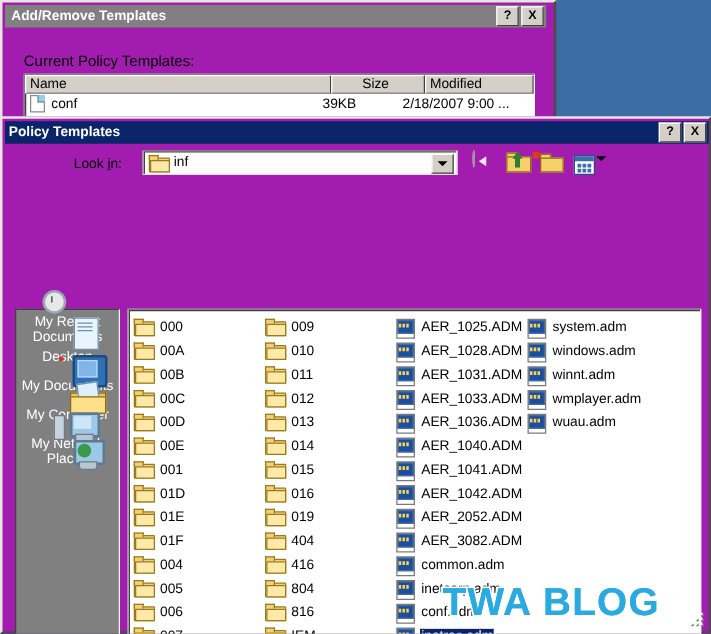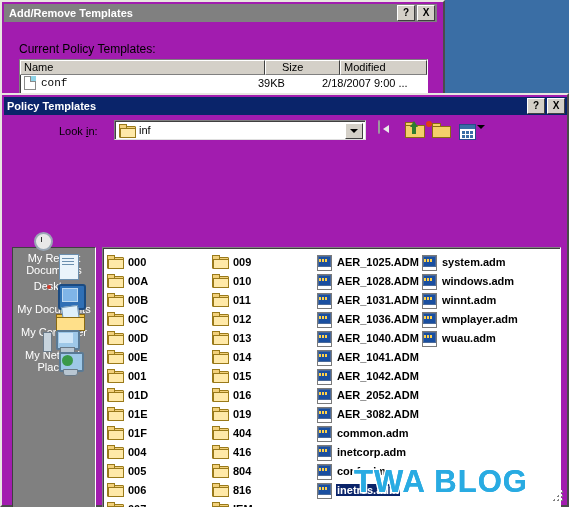--- a/index.html
+++ b/index.html
@@ -30,23 +30,23 @@
         font-family:"Liberation Sans",sans-serif;cursor:default;}
   #dlg1 .lbl{position:absolute;left:17px;top:40px;font-size:12px;}
   #dlg1 .listwrap{position:absolute;left:17px;top:57px;width:407px;height:36px;
         background:#fff;border-top:1px solid #808080;border-left:1px solid #808080;
         border-right:1px solid #fff;border-bottom:1px solid #fff;
         box-shadow:inset 1px 1px 0 #404040;overflow:hidden;}
   .lvhdr{display:flex;height:15px;background:#d4d0c8;}
   .lvhdr .c{background:#d4d0c8;border-top:1px solid #fff;border-left:1px solid #fff;
         border-right:1px solid #404040;border-bottom:1px solid #808080;
         font-size:11px;line-height:13px;padding-left:3px;box-sizing:border-box;overflow:hidden;white-space:nowrap;}
-  .lvhdr .c.r{text-align:left;padding-right:4px;padding-left:16px;}
+  .lvhdr .c.r{text-align:center;padding-right:4px;padding-left:0;}
   .lvrow{display:flex;height:16px;align-items:center;font-size:11px;}
-  .lvrow .n{width:238px;display:flex;align-items:center;padding-left:4px;box-sizing:border-box;font-family:Liberation Mono, monospace;}
+  .lvrow .n{width:238px;display:flex;align-items:center;padding-left:4px;box-sizing:border-box;}
   .lvrow .s{width:60px;text-align:left;padding-right:5px;box-sizing:border-box;}
   .lvrow .m{width:auto;padding-left:4px;}
 
   
   .docico{width:12px;height:14px;position:relative;margin-right:5px;flex:none;}
   .docico:before{content:"";position:absolute;inset:0;background:#fff;border:1px solid #8a8a8a;}
   .docico:after{content:"";position:absolute;right:0;top:0;width:5px;height:5px;
         background:#8fd4e8;border-left:1px solid #8a8a8a;border-bottom:1px solid #8a8a8a;}
 
   
@@ -129,21 +129,21 @@
   .ic-net .base{position:absolute;left:9px;top:19px;width:13px;height:5px;background:#b8c6d2;border:1px solid #6a7a88;border-radius:0 0 3px 3px;}
 
   
   .filelist{position:absolute;left:100px;top:152px;width:459px;height:292px;background:#fff;
         border-top:1px solid #808080;border-left:1px solid #808080;
         border-right:1px solid #fff;border-bottom:1px solid #fff;
         box-shadow:inset 1px 1px 0 #404040;overflow:hidden;padding:4px 0 0 4px;box-sizing:border-box;}
   .fl-cols{display:flex;}
   .fl-col{width:105px;flex:none;}
   .fi{display:flex;align-items:center;height:19px;font-size:11px;white-space:nowrap;}
-  .fi .nm{margin-left:4px;padding:0 1px;font-weight:bold;}
+  .fi .nm{margin-left:4px;padding:0 1px;}
   .fi.sel .nm{background:#0a246a;color:#fff;outline:1px dotted #fff;}
 
   
   .admico{width:15px;height:14px;position:relative;flex:none;}
   .admico .sheet{position:absolute;left:0;top:0;width:13px;height:14px;background:#fff;border:1px solid #7a7a7a;}
   .admico .scr{position:absolute;left:1px;top:1px;width:11px;height:9px;background:#1a4fa0;border:1px solid #4a6a9a;}
   .admico .d1{position:absolute;left:2px;top:4px;width:2px;height:3px;background:#ffd24a;}
   .admico .d2{position:absolute;left:5px;top:4px;width:2px;height:3px;background:#ffd24a;}
   .admico .d3{position:absolute;left:8px;top:4px;width:2px;height:3px;background:#ffd24a;}
 
@@ -531,20 +531,30 @@
             <span class="nm">AER_1031.ADM</span>
           </div>
           <div class="fi">
             <span class="admico">
               <span class="sheet"></span>
               <span class="scr"></span>
               <span class="d1"></span>
               <span class="d2"></span>
               <span class="d3"></span>
             </span>
+            <span class="nm">AER_1033.ADM</span>
+          </div>
+          <div class="fi">
+            <span class="admico">
+              <span class="sheet"></span>
+              <span class="scr"></span>
+              <span class="d1"></span>
+              <span class="d2"></span>
+              <span class="d3"></span>
+            </span>
             <span class="nm">AER_1036.ADM</span>
           </div>
           <div class="fi">
             <span class="admico">
               <span class="sheet"></span>
               <span class="scr"></span>
               <span class="d1"></span>
               <span class="d2"></span>
               <span class="d3"></span>
             </span>

